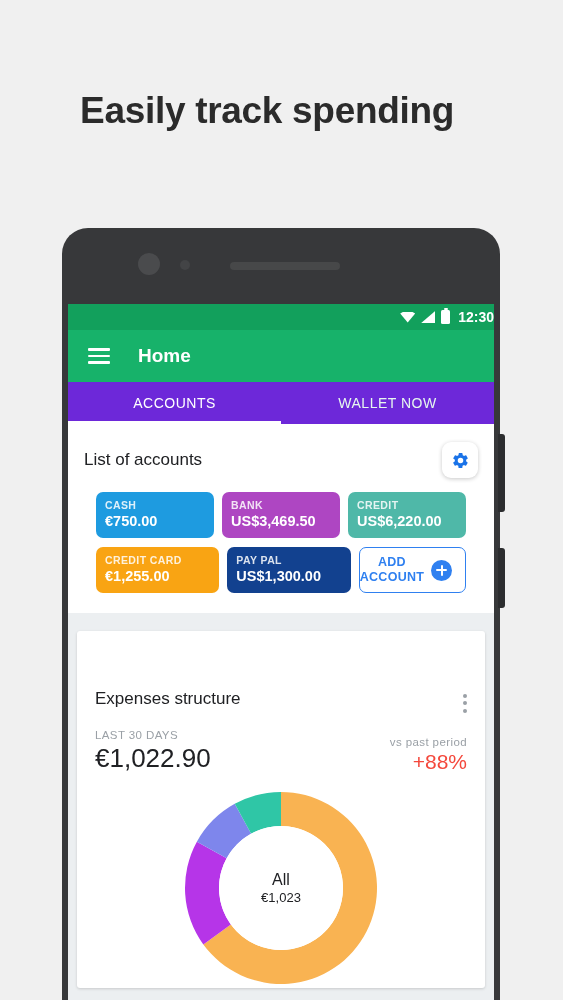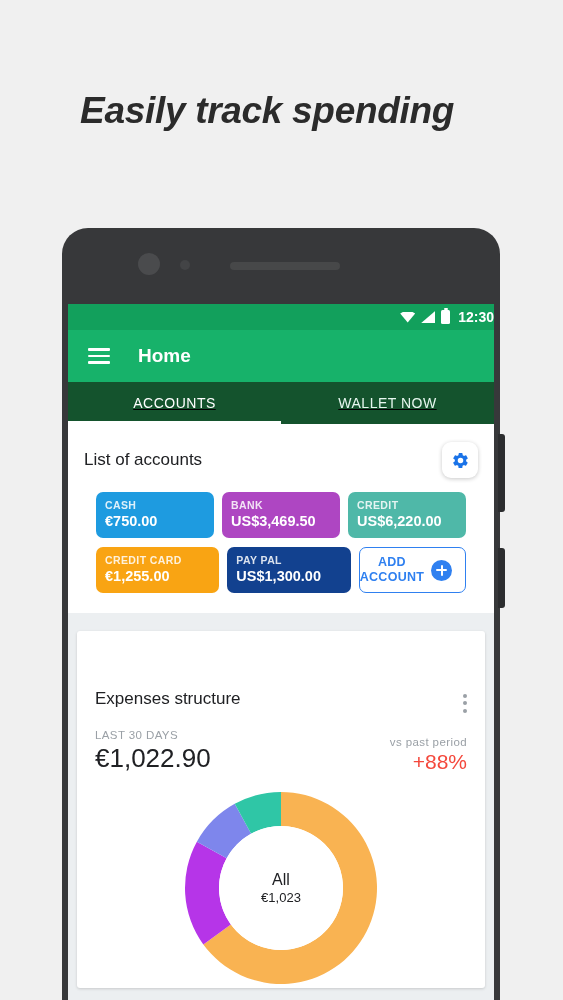--- a/index.html
+++ b/index.html
@@ -8,21 +8,21 @@
     background:#f0f0f0;
     font-family:"Liberation Sans", sans-serif;
     overflow:hidden;
   }
   #stage{ position:relative; width:563px; height:1000px; background:#f0f0f0; }
 
   
   .headline{
     position:absolute; left:80px; top:90px;
     font-size:37px; font-weight:bold; color:#2b2b2b;
-    letter-spacing:-0.3px; white-space:nowrap;font-style:italic;
+    letter-spacing:-0.3px; white-space:nowrap;
   }
 
   
   .phone{
     position:absolute; left:62px; top:228px;
     width:438px; height:830px;
     background:#37383a;
     border-radius:26px 26px 0 0;
   }
   .btn-side{
@@ -81,21 +81,21 @@
   .appbar{ height:52px; background:#17b26a; display:flex; align-items:center; }
   .hamburger{
     width:22px; height:16px; margin-left:20px;
     display:flex; flex-direction:column; justify-content:space-between;
     cursor:pointer;
   }
   .hamburger i{ display:block; height:2.6px; background:#fff; border-radius:1px; }
   .apptitle{ color:#fff; font-size:19px; font-weight:bold; margin-left:28px; }
 
   
-  .tabs{ height:42px; background:#14532d; display:flex; position:relative;text-decoration:underline; }
+  .tabs{ height:42px; background:#6d28d9; display:flex; position:relative; }
   .tab{
     flex:1; display:flex; align-items:center; justify-content:center;
     color:#fff; font-size:14px; letter-spacing:0.5px; cursor:pointer;
   }
   .tab.inactive{ color:#e6f7ef; }
   .tab-ind{
     position:absolute; left:0; bottom:0; width:50%; height:3px; background:#fff;
   }
 
   

